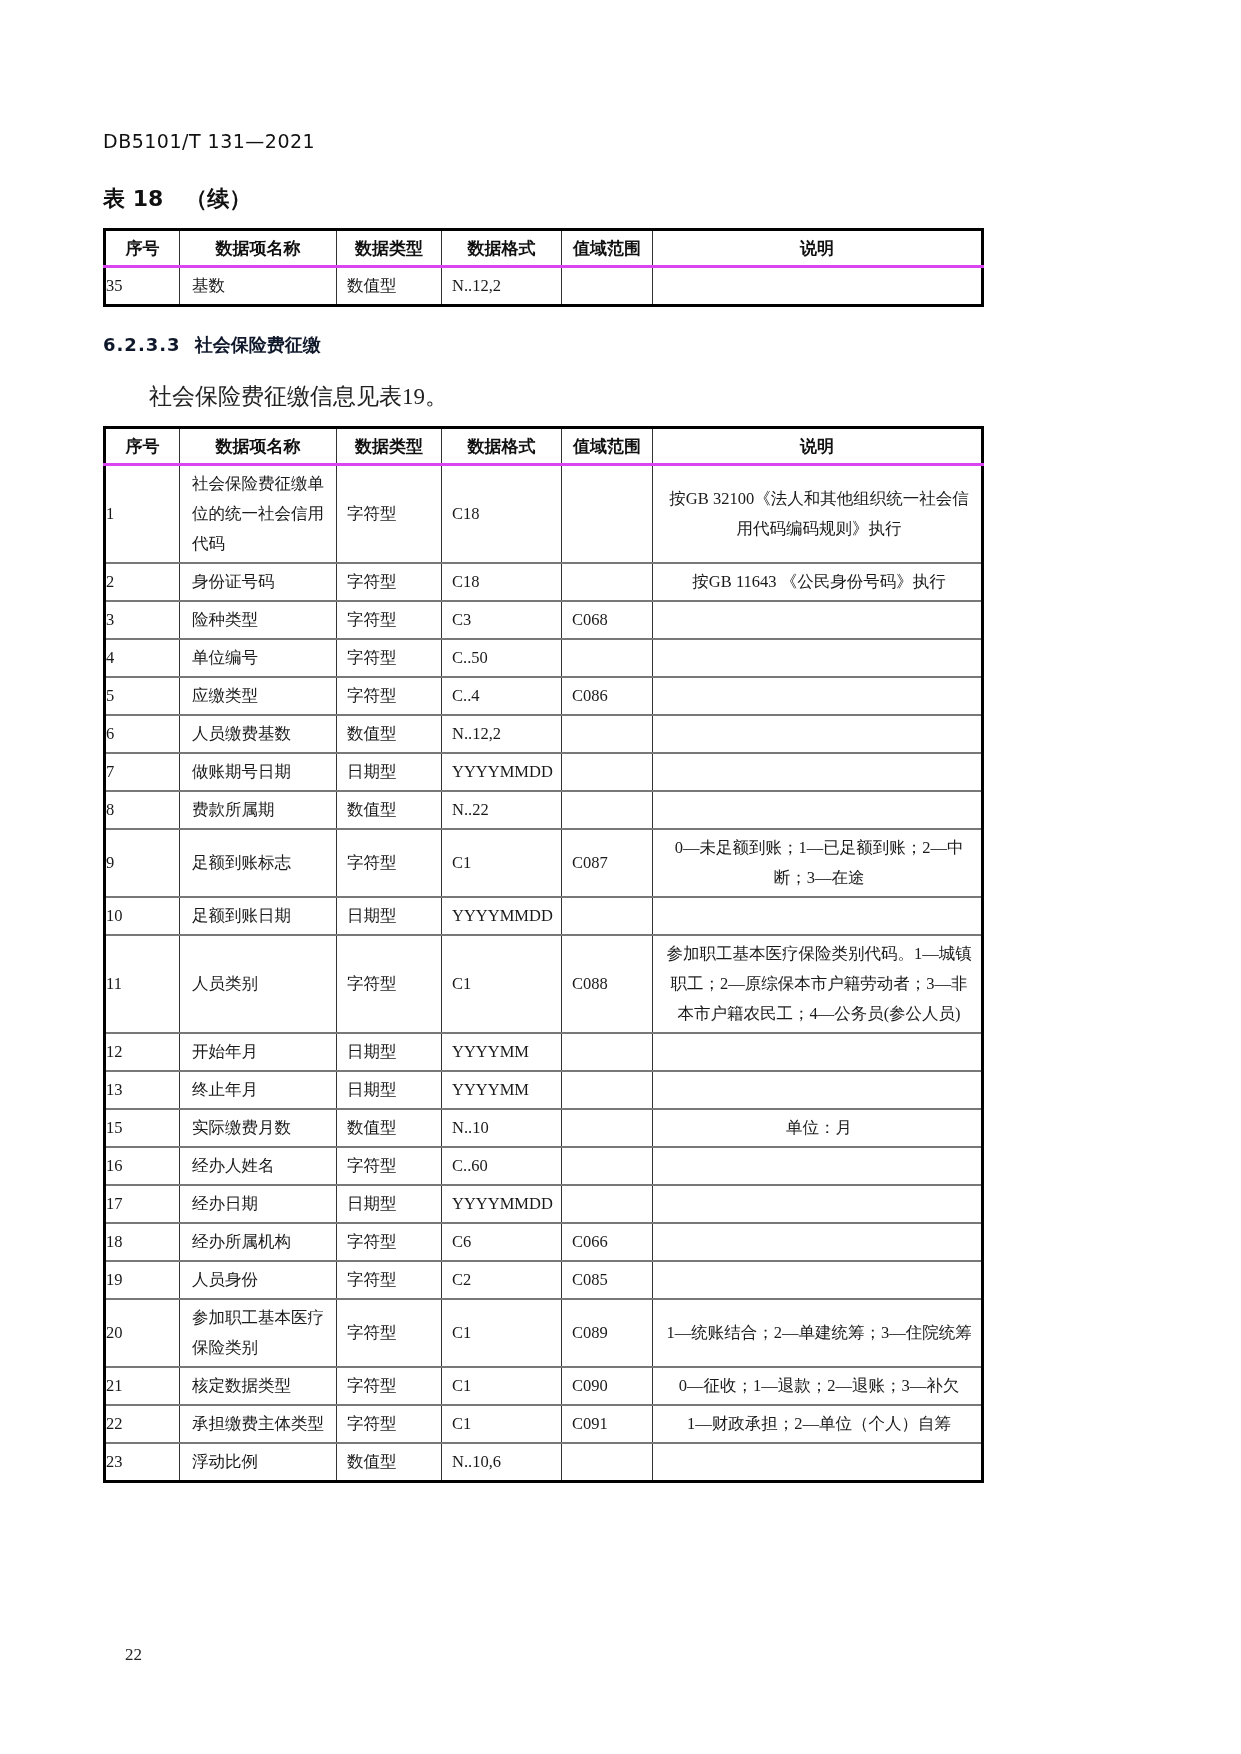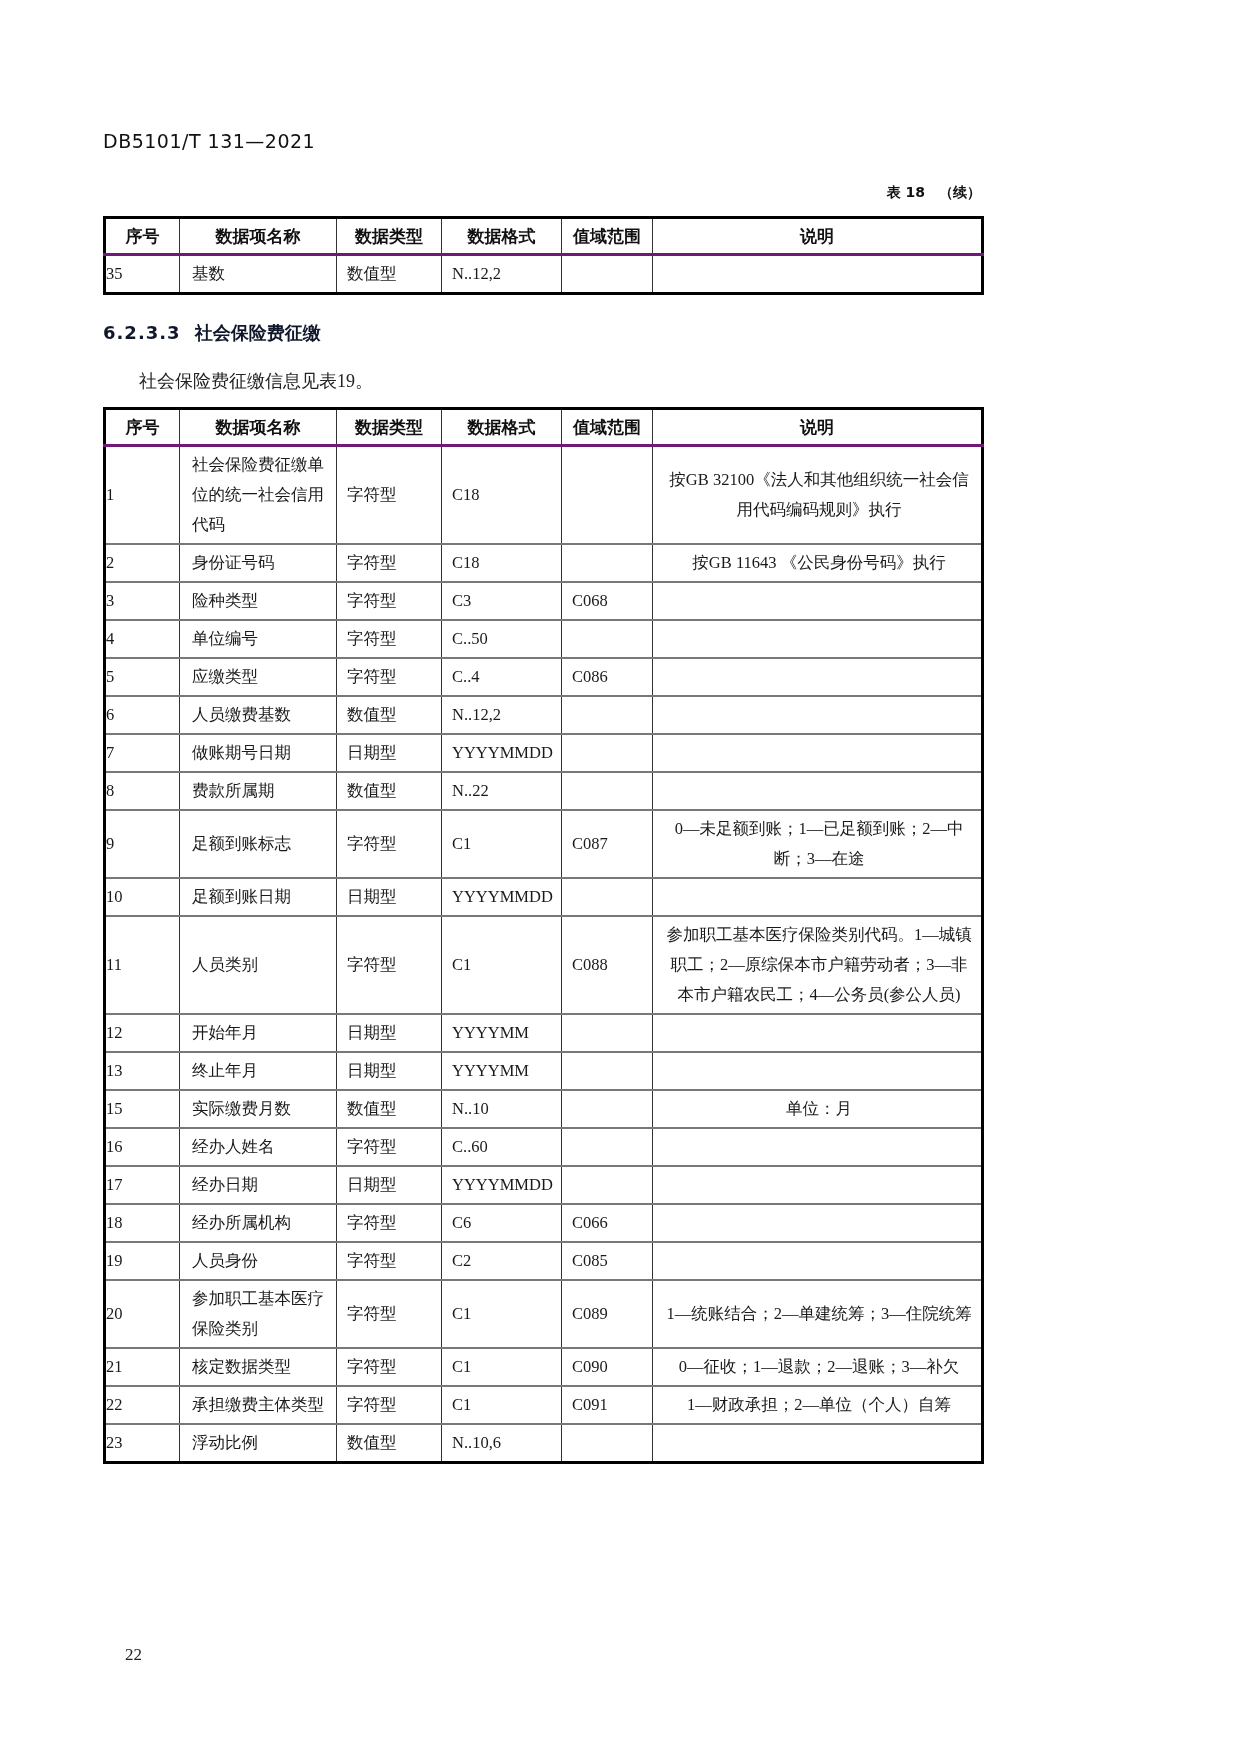--- a/index.html
+++ b/index.html
@@ -18,40 +18,40 @@
     width: 878px;
   }
   .doc-number {
     font-family: "DejaVu Sans", "Liberation Sans", sans-serif;
     font-size: 19px;
     font-weight: 500;
     letter-spacing: 0.5px;
     color: #111;
   }
   .table-caption {
-    text-align: right;
+    text-align: left;
     font-family: "DejaVu Sans", "Liberation Sans", sans-serif;
     font-weight: bold;
-    font-size: 14px;
+    font-size: 22px;
     color: #111;
   }
   .caption-18 { margin-top: 32px; }
   .caption-19 { margin-top: 26px; margin-bottom: 18px; }
   .section-heading {
     margin-top: 26px;
     font-family: "DejaVu Sans", "Liberation Sans", sans-serif;
     font-weight: bold;
     font-size: 18px;
     color: #0f172a;
   }
   .section-heading .sec-num { margin-right: 14px; letter-spacing: 1px; }
   .body-paragraph {
     margin-top: 24px;
     margin-bottom: 10px;
-    font-size: 18px;
+    font-size: 23px;
     text-indent: 2em;
     color: #222;
   }
   table {
     width: 878px;
     border-collapse: collapse;
     table-layout: fixed;
     border: 3px solid #000;
     margin-top: 14px;
   }
@@ -69,21 +69,21 @@
     vertical-align: middle;
     overflow: hidden;
   }
   thead th {
     font-family: "DejaVu Sans", "Liberation Sans", sans-serif;
     font-weight: bold;
     font-size: 17px;
     text-align: center;
     height: 37px;
     border-top: 2px solid #000;
-    border-bottom: 3px solid #701a75;
+    border-bottom: 3px solid #d946ef;
     color: #111;
   }
   td {
     font-size: 16.5px;
     line-height: 30px;
     padding: 3px 10px;
     height: 37px;
     text-align: left;
     color: #1a1a1a;
   }

